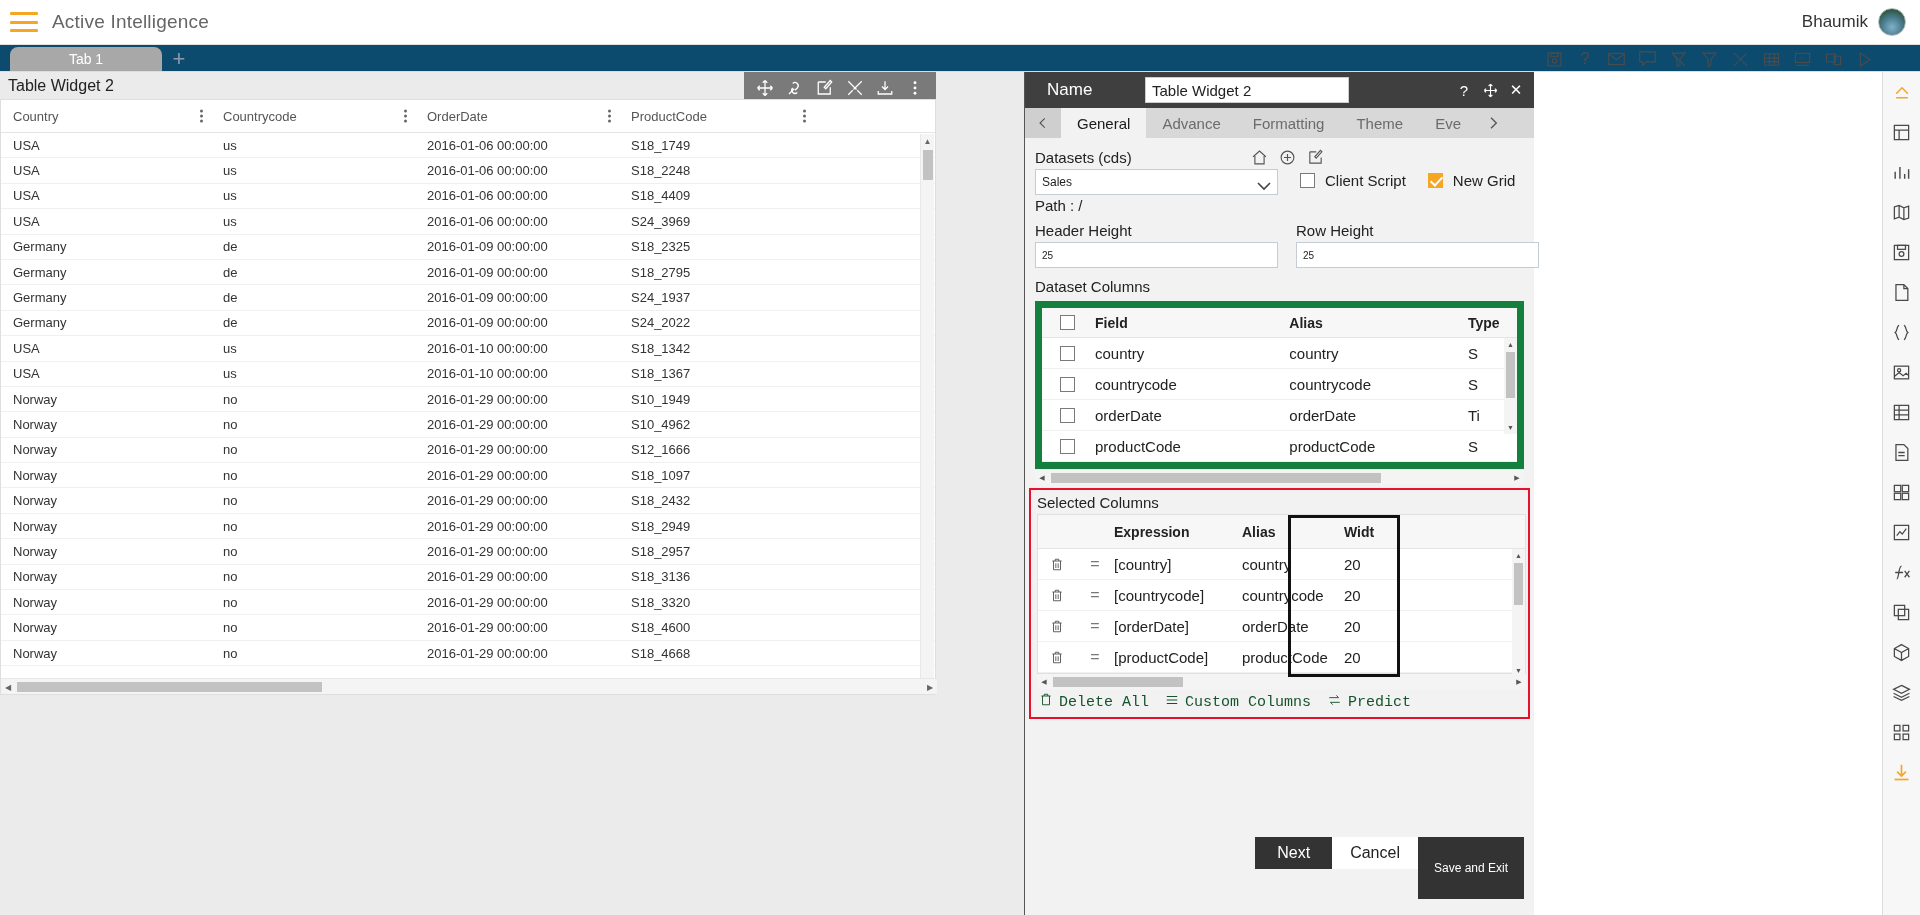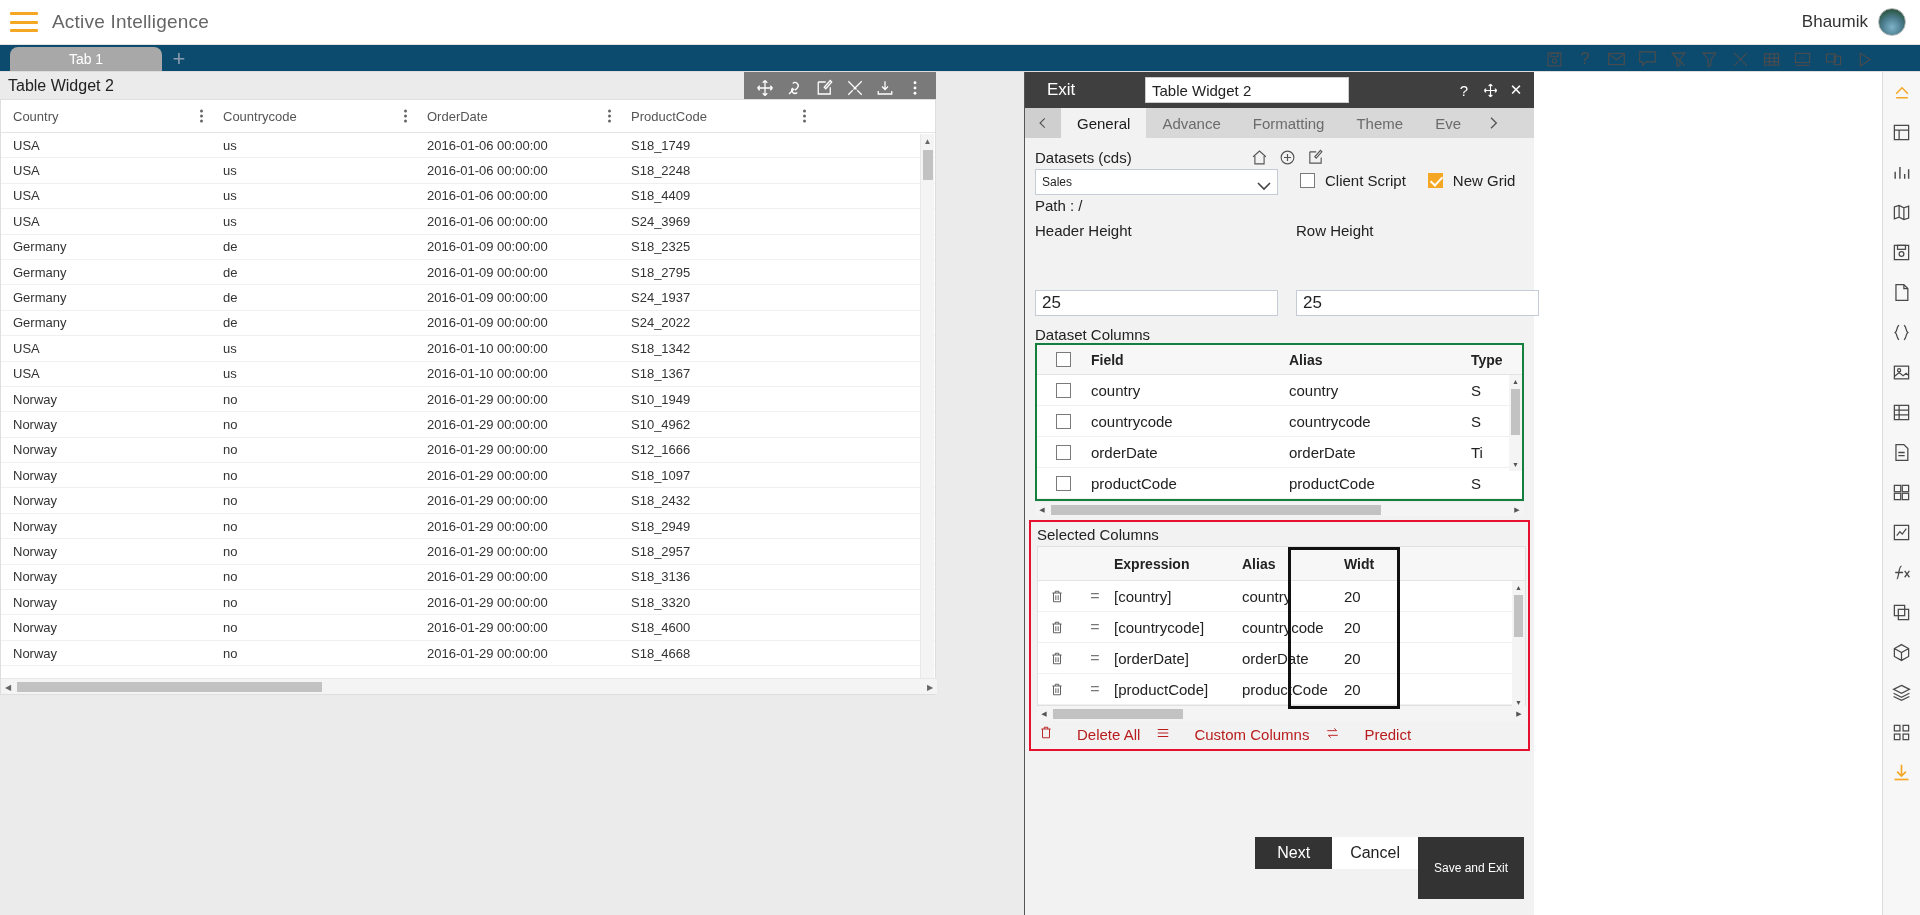--- a/index.html
+++ b/index.html
@@ -151,26 +151,26 @@
   }
   .ck-label { font-size: 15px; color: #222; }
 
   .path-txt { font-size: 15px; color: #222; margin-top: 2px; }
 
   .two-col { display: flex; gap: 18px; margin-top: 8px; }
   .fld { width: 243px; }
   .fld .cap { font-size: 15px; color: #222; margin-bottom: 3px; }
   .txtin {
     width: 243px; height: 26px; background: #fff; border: 1px solid #c6ccd6;
-    font-size: 17px; color: #222; padding: 0 6px; font-family: "Liberation Sans", sans-serif; margin-top: 48px;
+    font-size: 10px; color: #222; padding: 0 6px; font-family: "Liberation Sans", sans-serif;
   }
 
   .sec-cap { font-size: 15px; color: #222; margin-top: 10px; }
 
-  .dstable { margin-top: 0; background: #fff; border: 2px solid #15803d; position: relative; width: 489px; }
+  .dstable { margin-top: 6px; background: #fff; border: 7px solid #15803d; position: relative; width: 489px; }
   .dst-head { display: flex; height: 30px; background: #f7f7f7; border-bottom: 1px solid #e4e4e4; align-items: center; }
   .dst-row { display: flex; height: 31px; border-bottom: 1px solid #f0f0f0; align-items: center; background: #fff; }
   .dcell-ck { width: 52px; display: flex; align-items: center; justify-content: center; }
   .dcell-f { width: 200px; font-size: 15px; color: #222; padding-left: 2px; }
   .dcell-a { width: 182px; font-size: 15px; color: #222; }
   .dcell-t { width: 50px; font-size: 15px; color: #222; }
   .dst-head .dcell-f, .dst-head .dcell-a, .dst-head .dcell-t { font-weight: bold; font-size: 14px; }
 
   .dst-vscroll { position: absolute; right: 0; top: 30px; width: 13px; height: 96px; background: #f4f4f4; }
   .dst-vscroll .thumb { position: absolute; top: 14px; left: 2px; width: 9px; height: 46px; background: #c2c2c2; }
@@ -208,21 +208,21 @@
   .sel-vscroll .thumb { position: absolute; top: 14px; left: 2px; width: 9px; height: 42px; background: #c2c2c2; }
   .sel-vscroll .up { height: 13px; display:flex;align-items:center;justify-content:center;font-size:7px;color:#555; }
   .sel-vscroll .dn { position:absolute;bottom:0;width:13px;height:13px;display:flex;align-items:center;justify-content:center;font-size:7px;color:#555; }
 
   .sel-hscroll { height: 15px; background: #f4f4f4; position: relative; width: 489px; }
   .sel-hscroll .lft { position:absolute;left:0;top:0;width:14px;height:15px;display:flex;align-items:center;justify-content:center;font-size:7px;color:#555;cursor:pointer;}
   .sel-hscroll .rgt { position:absolute;right:0;top:0;width:14px;height:15px;display:flex;align-items:center;justify-content:center;font-size:7px;color:#555;cursor:pointer;}
   .sel-hscroll .thumb { position:absolute;left:16px;top:3px;width:130px;height:10px;background:#c2c2c2; }
 
   .sel-actions { display: flex; align-items: center; gap: 16px; height: 26px; padding-left: 2px; }
-  .act { display: flex; align-items: center; gap: 24px; font-size: 15px; color: #b91c1c; cursor: pointer; }
+  .act { display: flex; align-items: center; gap: 6px; font-size: 15px; color: #14532d; cursor: pointer; font-family: Liberation Mono, monospace; }
 
   .footer-btns {
     position: absolute; right: 10px; bottom: 16px; display: flex; align-items: flex-start; gap: 0px;
   }
   .btn-next { background: #333; color: #fff; font-size: 16px; padding: 7px 22px; cursor: pointer; border: none; font-family:"Liberation Sans",sans-serif; }
   .btn-cancel { background: #fff; color: #222; font-size: 16px; padding: 7px 18px; cursor: pointer; border: none; font-family:"Liberation Sans",sans-serif; }
   .btn-save { background: #333; color: #fff; font-size: 12px; padding: 24px 16px; cursor: pointer; border: none; font-family:"Liberation Sans",sans-serif; }
 
   
   .rail {
@@ -554,21 +554,21 @@
           <div class="thumb"></div>
           <div class="rgt">▶</div>
         </div>
       </div>
     </div>
   </div>
 
   <div class="panel">
 
     <div class="panel-head">
-      <div class="lbl">Exit</div>
+      <div class="lbl">Name</div>
       <input class="name-input" value="Table Widget 2" style="">
       <div style="margin-left:auto;display:flex;gap:6px;">
         <div class="hbtn">?</div>
         <div class="hbtn">
           <svg width="15" height="15" viewBox="0 0 24 24" fill="none" stroke="currentColor" stroke-width="1.8">
             <path d="M12 2 V22 M2 12 H22 M12 2 l-3 3 M12 2 l3 3 M12 22 l-3 -3 M12 22 l3 -3 M2 12 l3 -3 M2 12 l3 3 M22 12 l-3 -3 M22 12 l-3 3"></path>
           </svg>
           </div>
         <div class="hbtn">✕</div>
       </div>

